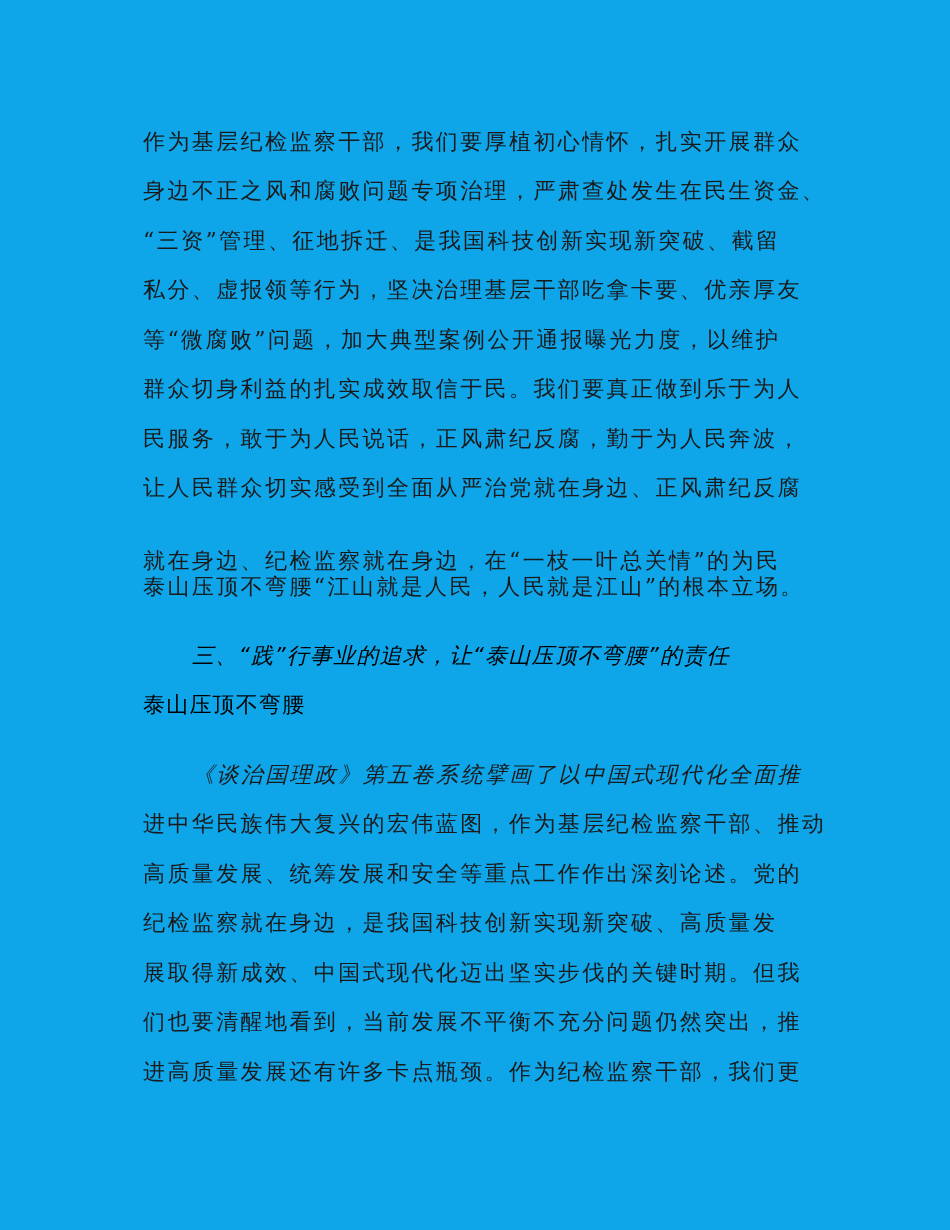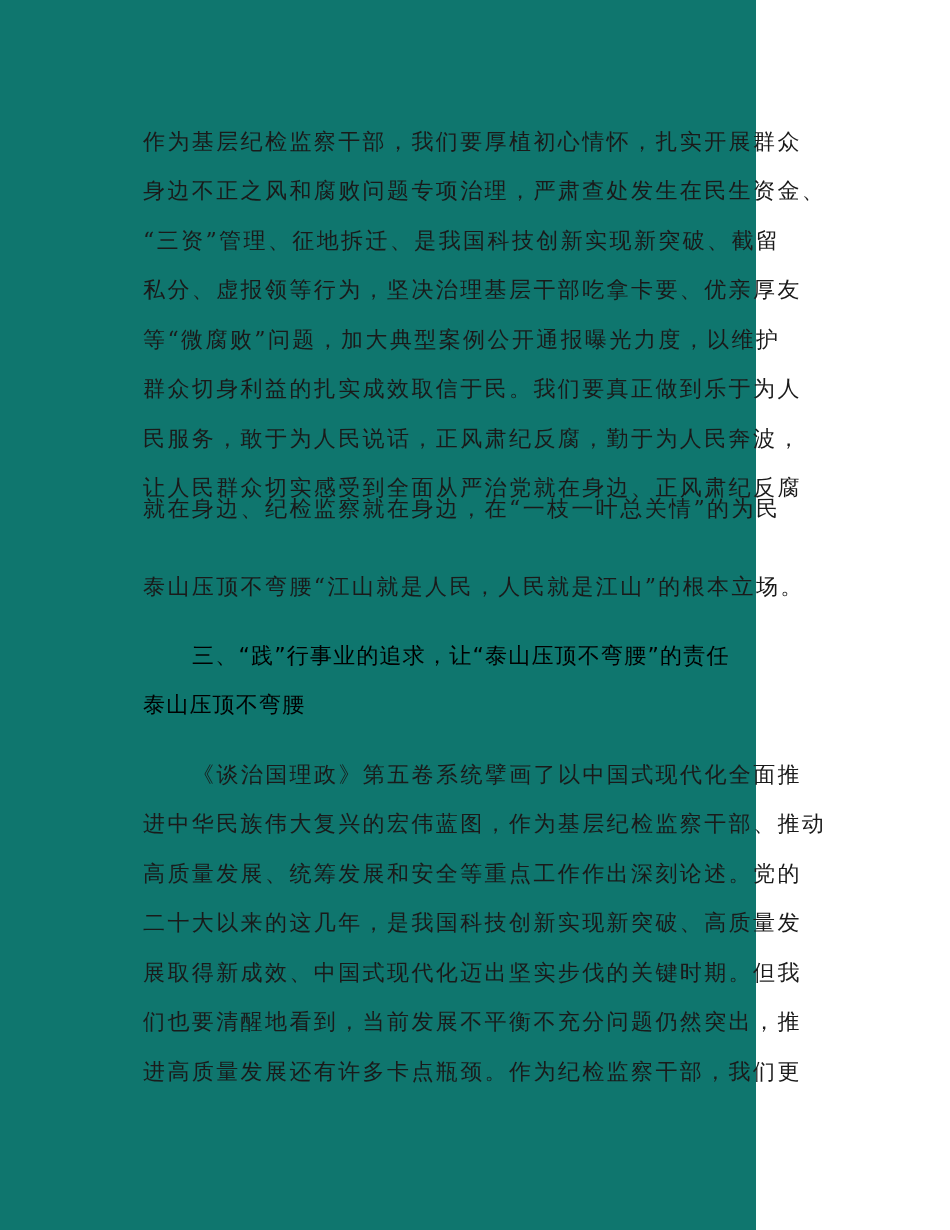--- a/index.html
+++ b/index.html
@@ -1,63 +1,63 @@
 <!DOCTYPE html>
 <html><head>
 <meta charset="utf-8">
 <style>
   html, body { margin: 0; padding: 0; background: #ffffff; }
   body { width: 950px; height: 1230px; position: relative; overflow: hidden; }
-  .page { position: absolute; left: 0; top: 0; width: 756px; height: 1230px; background: #0f766e; }
+  .page { position: absolute; left: 0; top: 0; width: 950px; height: 1230px; background: #0ea5e9; }
   .line {
     position: absolute;
     left: 143px;
     height: 30px;
     line-height: 30px;
     font-family: "DejaVu Serif", "Liberation Serif", serif;
     font-size: 22px;
     color: #1a1a1a;
     white-space: nowrap;
     letter-spacing: 2.4px;
     font-weight: normal;
   }
   .heading {
     font-family: "DejaVu Sans", "Liberation Sans", sans-serif;
     color: #000000;
     letter-spacing: 1.2px;
     font-size: 22px;
   }
-  .indent { left: 192px; }
+  .indent { left: 192px; font-style: italic; }
 </style>
 </head>
 <body>
 
 <div class="page">
 
   <div>
     <div class="line" style="top:127px">作为基层纪检监察干部，我们要厚植初心情怀，扎实开展群众</div>
     <div class="line" style="top:176px">身边不正之风和腐败问题专项治理，严肃查处发生在民生资金、</div>
     <div class="line" style="top:226px">“三资”管理、征地拆迁、是我国科技创新实现新突破、截留</div>
     <div class="line" style="top:275px">私分、虚报领等行为，坚决治理基层干部吃拿卡要、优亲厚友</div>
     <div class="line" style="top:325px">等“微腐败”问题，加大典型案例公开通报曝光力度，以维护</div>
     <div class="line" style="top:374px">群众切身利益的扎实成效取信于民。我们要真正做到乐于为人</div>
     <div class="line" style="top:424px">民服务，敢于为人民说话，正风肃纪反腐，勤于为人民奔波，</div>
     <div class="line" style="top:473px">让人民群众切实感受到全面从严治党就在身边、正风肃纪反腐</div>
-    <div class="line" style="top:494px">就在身边、纪检监察就在身边，在“一枝一叶总关情”的为民</div>
+    <div class="line" style="top:546px">就在身边、纪检监察就在身边，在“一枝一叶总关情”的为民</div>
     <div class="line" style="top:572px">泰山压顶不弯腰“江山就是人民，人民就是江山”的根本立场。</div>
   </div>
 
   <div>
     <div class="line heading indent" style="top:641px">三、“践”行事业的追求，让“泰山压顶不弯腰”的责任</div>
     <div class="line heading" style="top:690px">泰山压顶不弯腰</div>
   </div>
 
   <div>
     <div class="line indent" style="top:760px">《谈治国理政》第五卷系统擘画了以中国式现代化全面推</div>
     <div class="line" style="top:809px">进中华民族伟大复兴的宏伟蓝图，作为基层纪检监察干部、推动</div>
     <div class="line" style="top:859px">高质量发展、统筹发展和安全等重点工作作出深刻论述。党的</div>
-    <div class="line" style="top:908px">二十大以来的这几年，是我国科技创新实现新突破、高质量发</div>
+    <div class="line" style="top:908px">纪检监察就在身边，是我国科技创新实现新突破、高质量发</div>
     <div class="line" style="top:958px">展取得新成效、中国式现代化迈出坚实步伐的关键时期。但我</div>
     <div class="line" style="top:1007px">们也要清醒地看到，当前发展不平衡不充分问题仍然突出，推</div>
     <div class="line" style="top:1057px">进高质量发展还有许多卡点瓶颈。作为纪检监察干部，我们更</div>
   </div>
 
 </div>
 
 </body></html>

